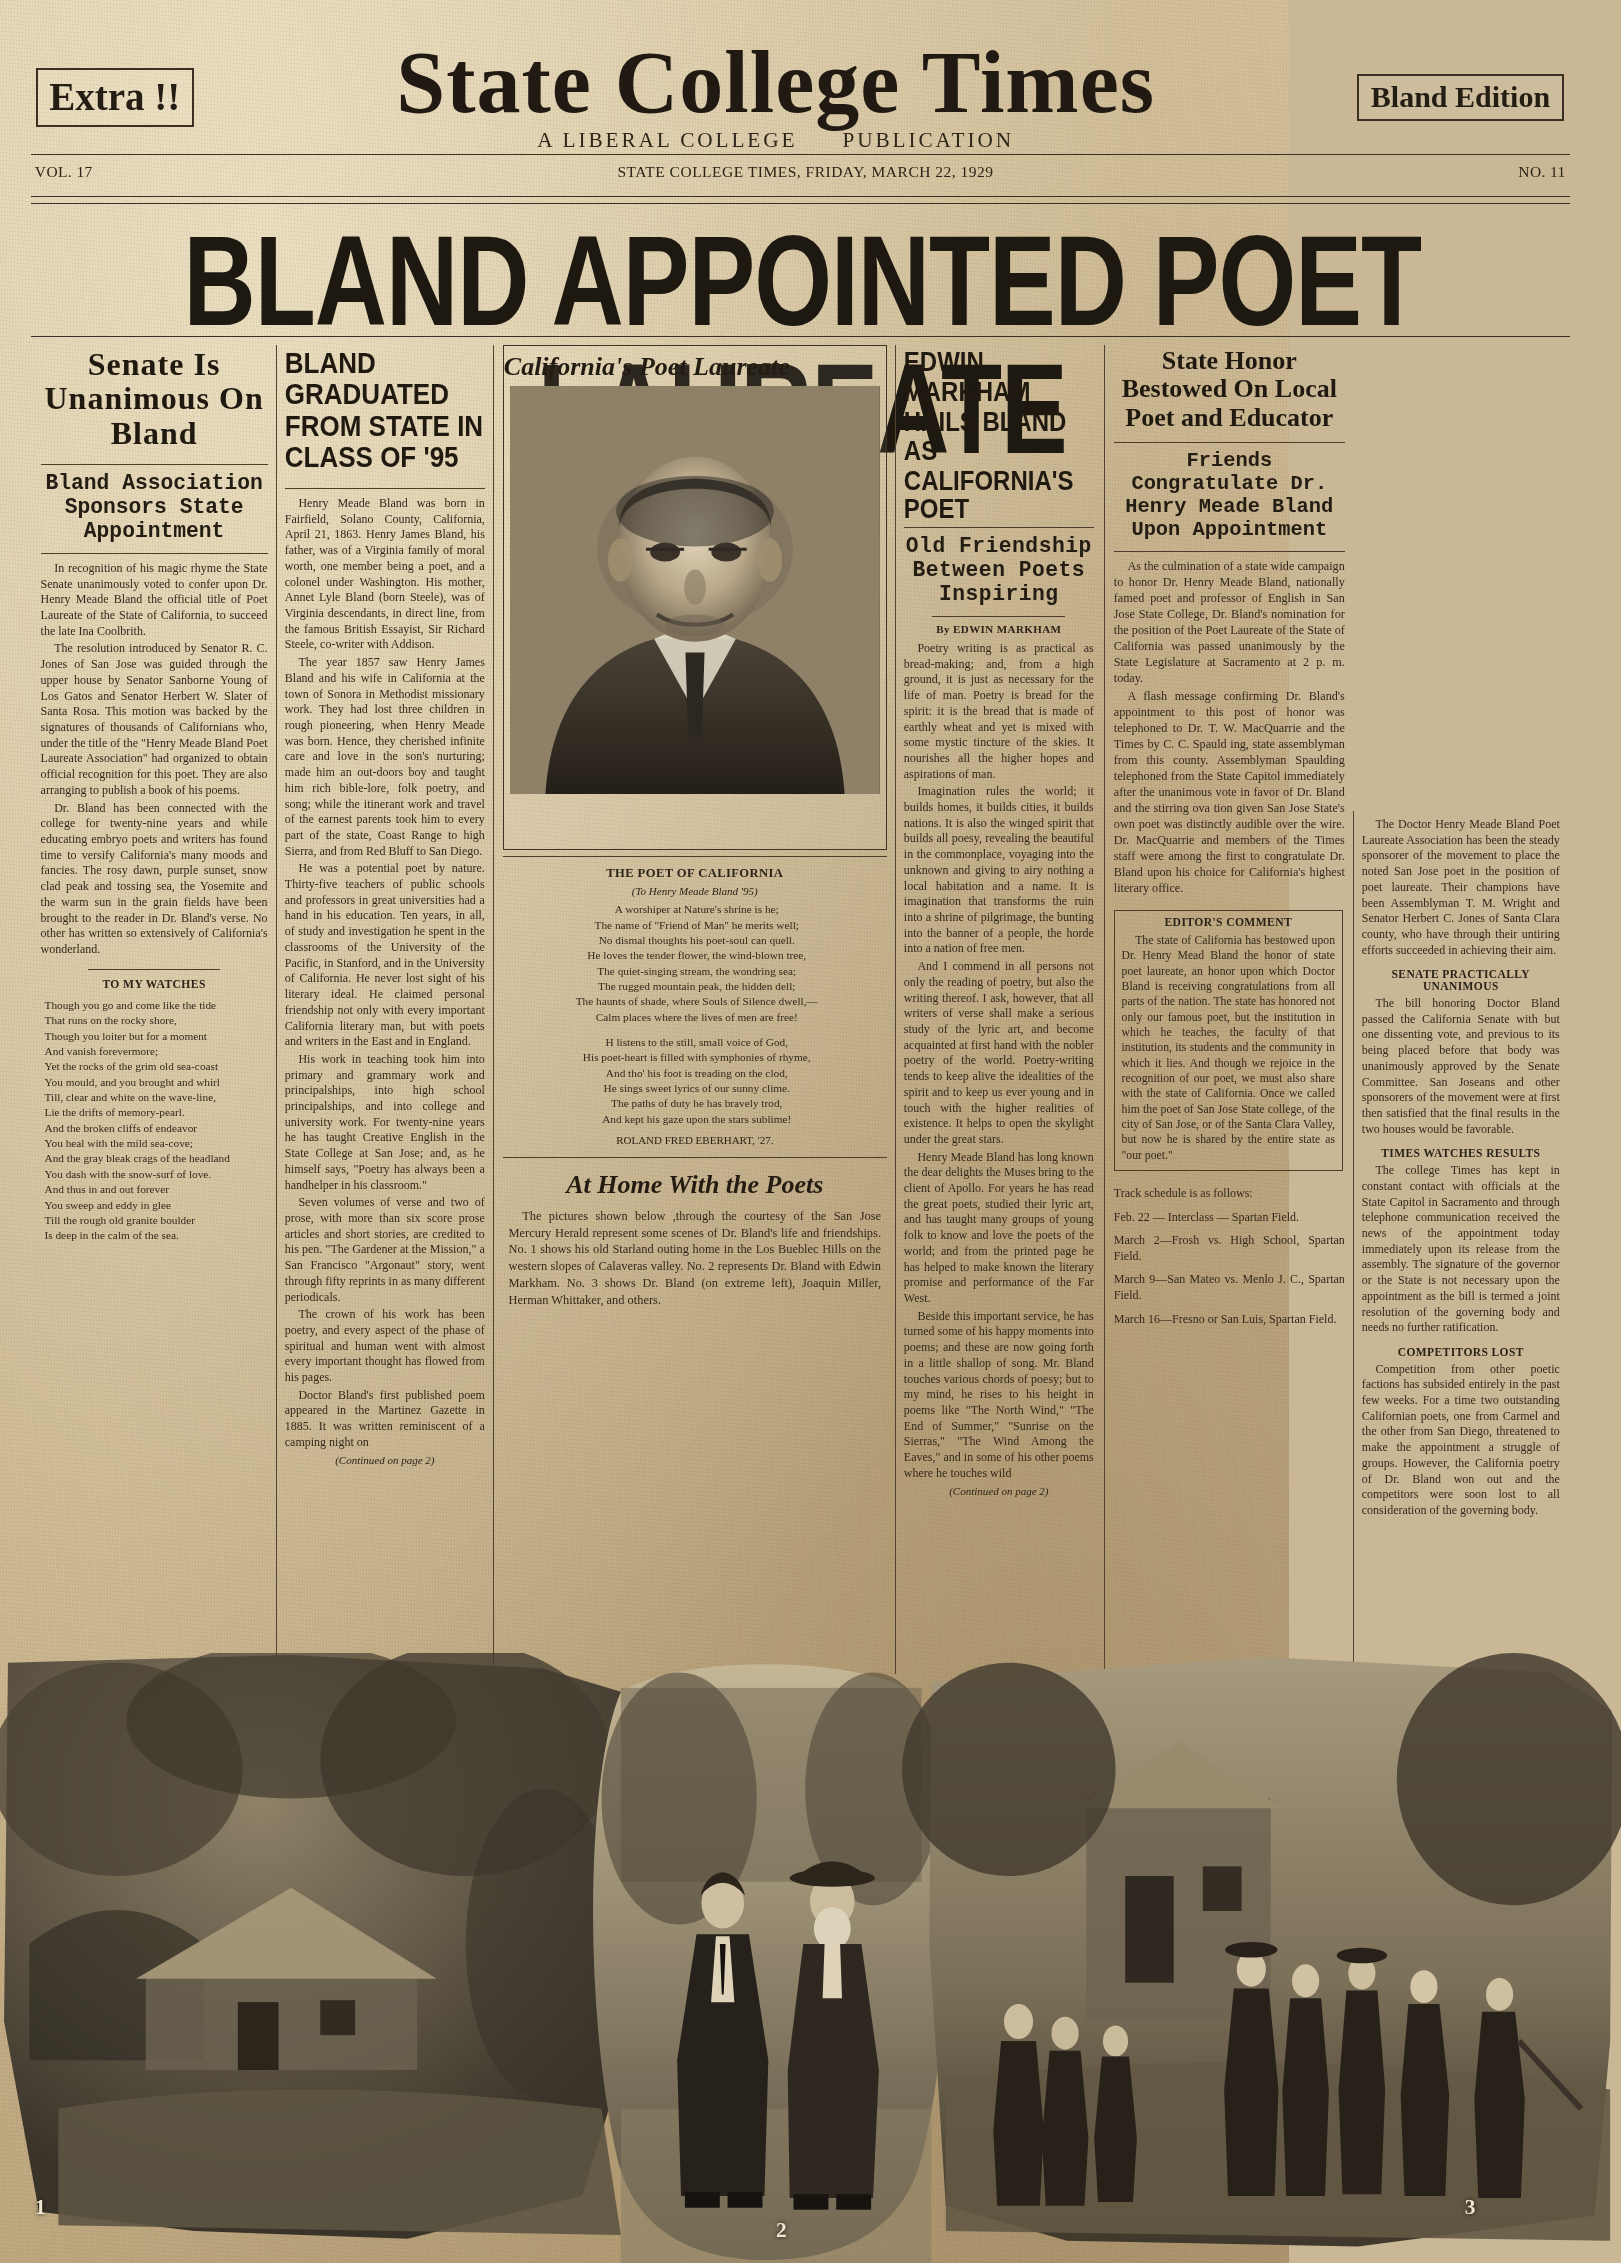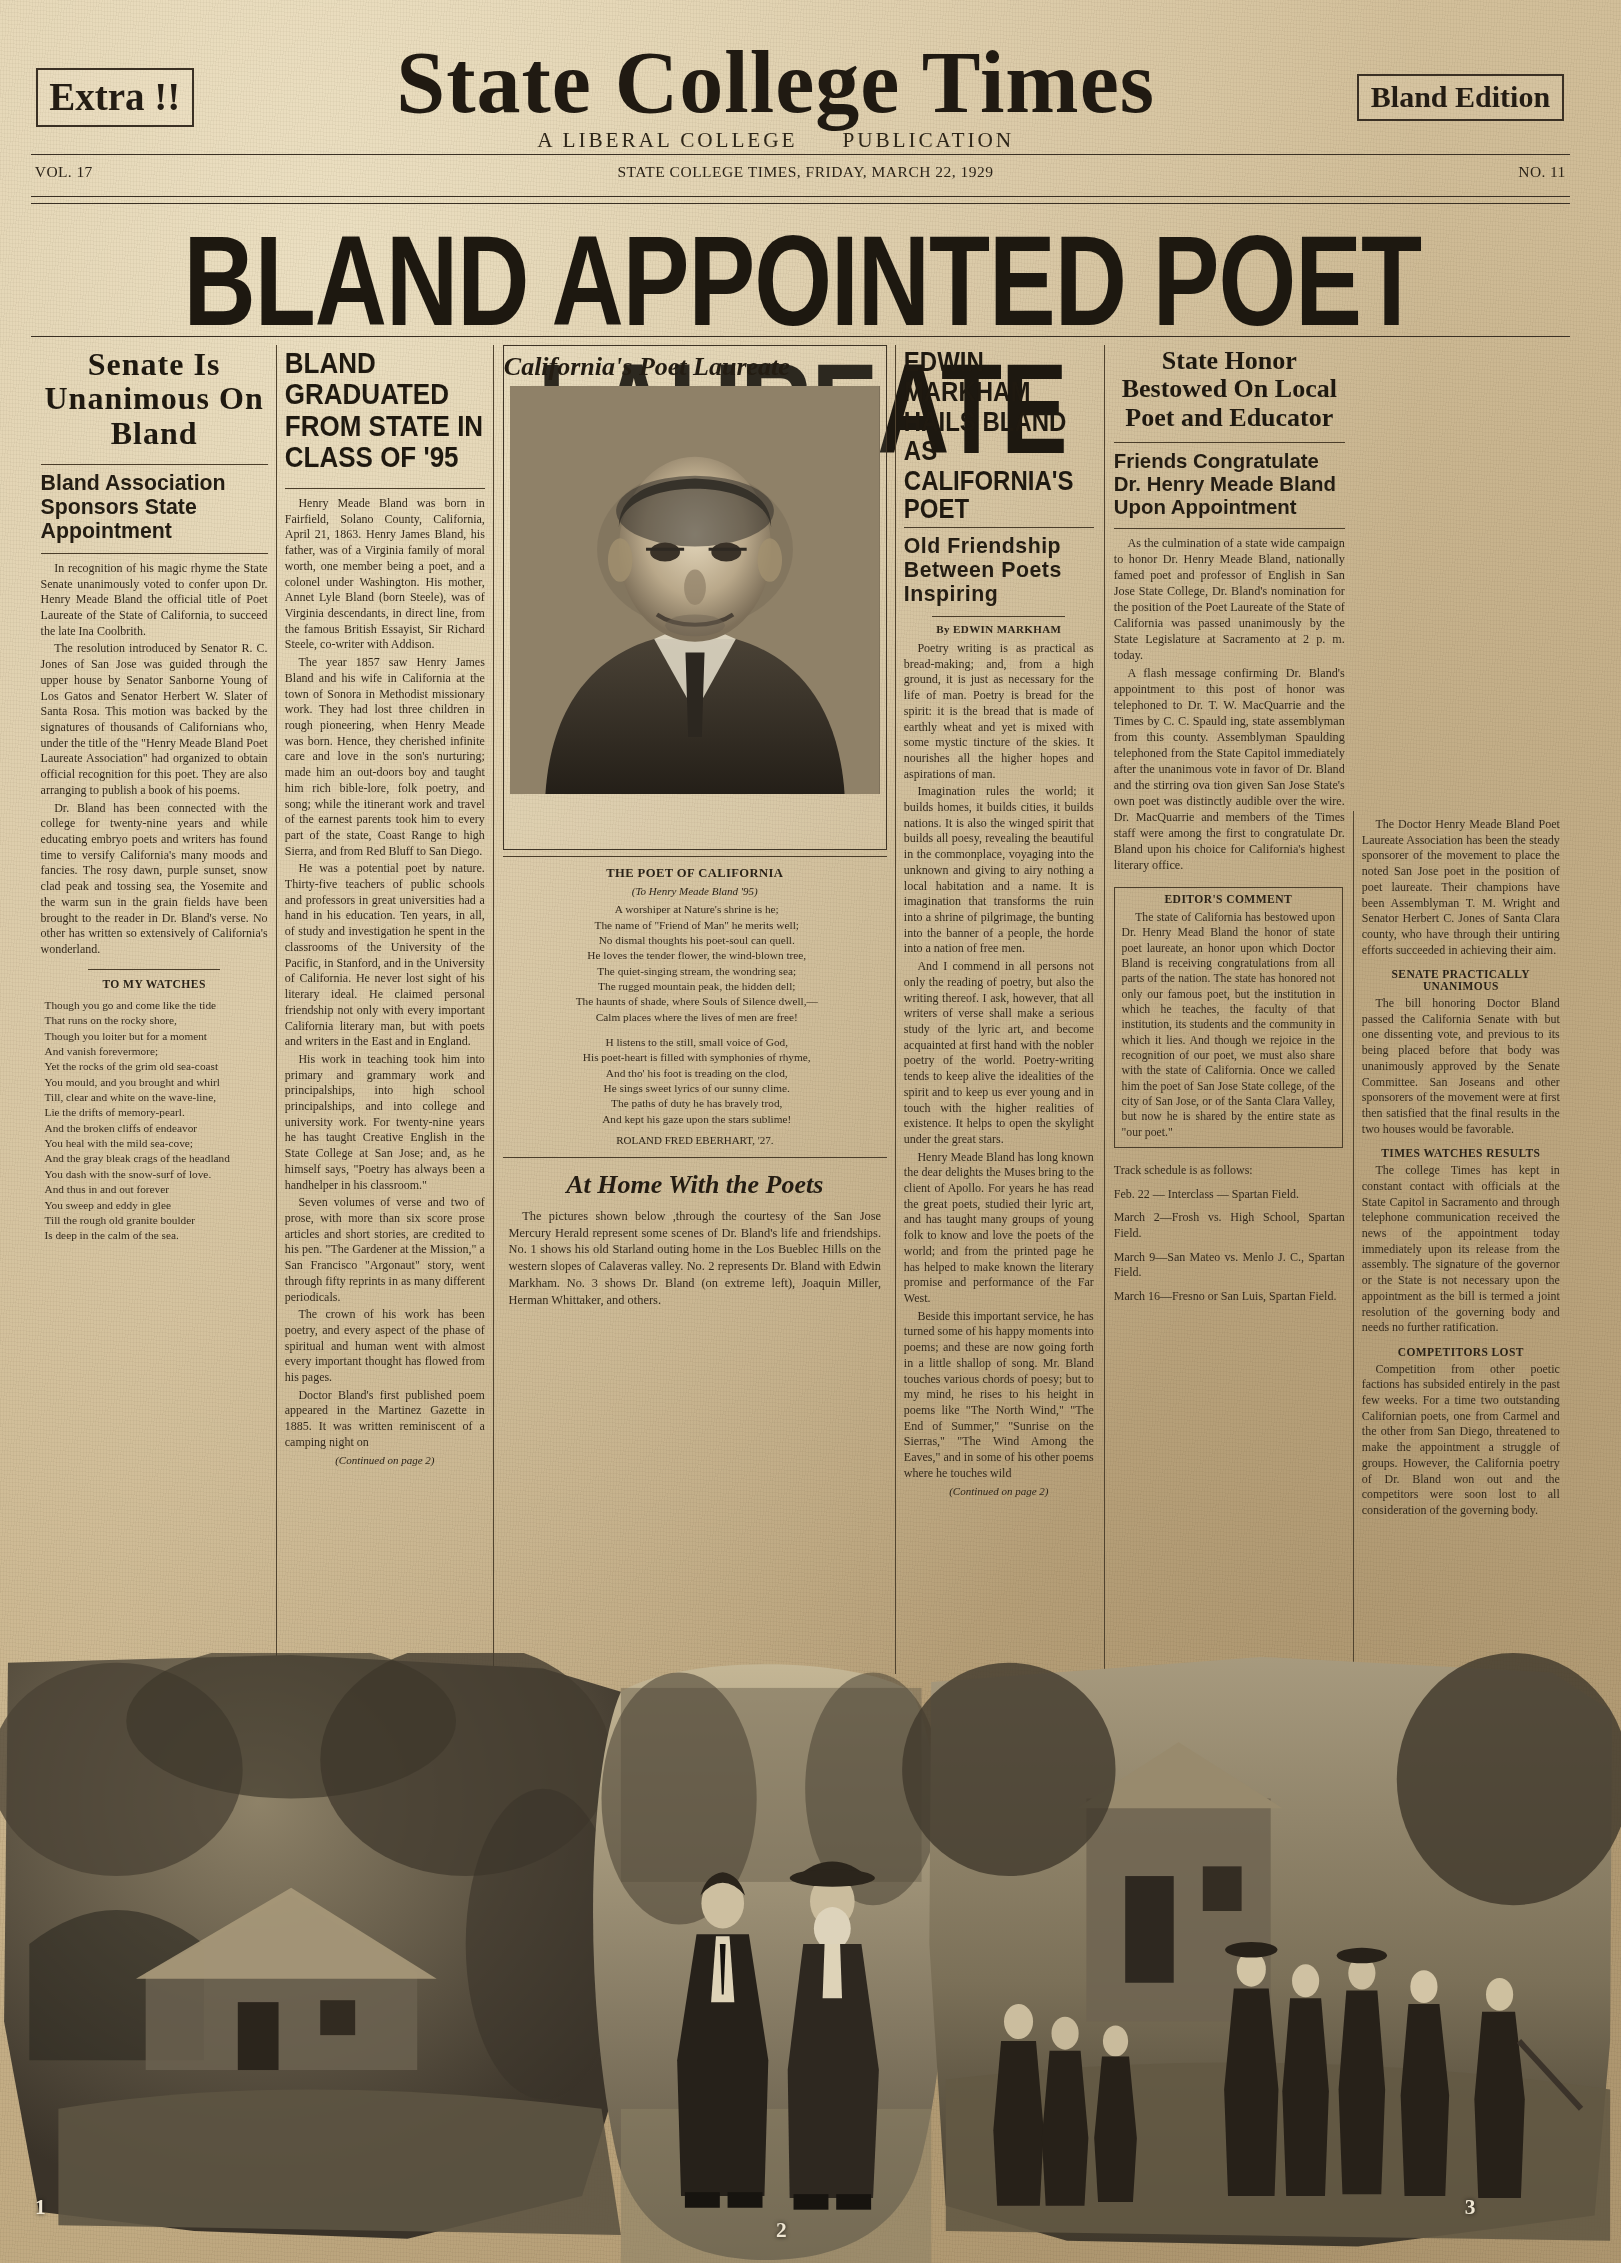--- a/index.html
+++ b/index.html
@@ -12,21 +12,21 @@
     height: 2264px;
     background: #c9b796;
     font-family: "Liberation Serif", serif;
     color: #2b2318;
     overflow: hidden;
     position: relative;
   }
   .page {
     position: absolute;
     left: 0; top: 0;
-    width: 1621px;
+    width: 1289px;
     height: 2264px;
     background:
       radial-gradient(ellipse at 20% 12%, rgba(255,248,224,0.55), rgba(255,248,224,0) 60%),
       radial-gradient(ellipse at 80% 80%, rgba(120,95,60,0.28), rgba(120,95,60,0) 65%),
       linear-gradient(160deg, #d8c6a2 0%, #cdb993 35%, #c6b088 65%, #b8a179 100%);
   }
   .grain {
     position: absolute; inset: 0;
     pointer-events: none;
     background-image:
@@ -149,23 +149,23 @@
     font-weight: bold;
     color: #1f1910;
     text-align: center;
     line-height: 1.08;
   }
   .colhead.serif {
     font-family: "Liberation Serif", serif;
     text-align: center;
   }
   .sub-head {
-    font-family: Liberation Sans, sans-serif;
-    font-weight: bold;
-    text-align: left;
+    font-family: Liberation Mono, monospace;
+    font-weight: bold;
+    text-align: center;
     line-height: 1.12;
     color: #241d13;
   }
   .body-text {
     font-family: "Liberation Serif", serif;
     font-size: 12px;
     line-height: 1.31;
     text-align: justify;
     color: #33291c;
     text-indent: 13.6px;

